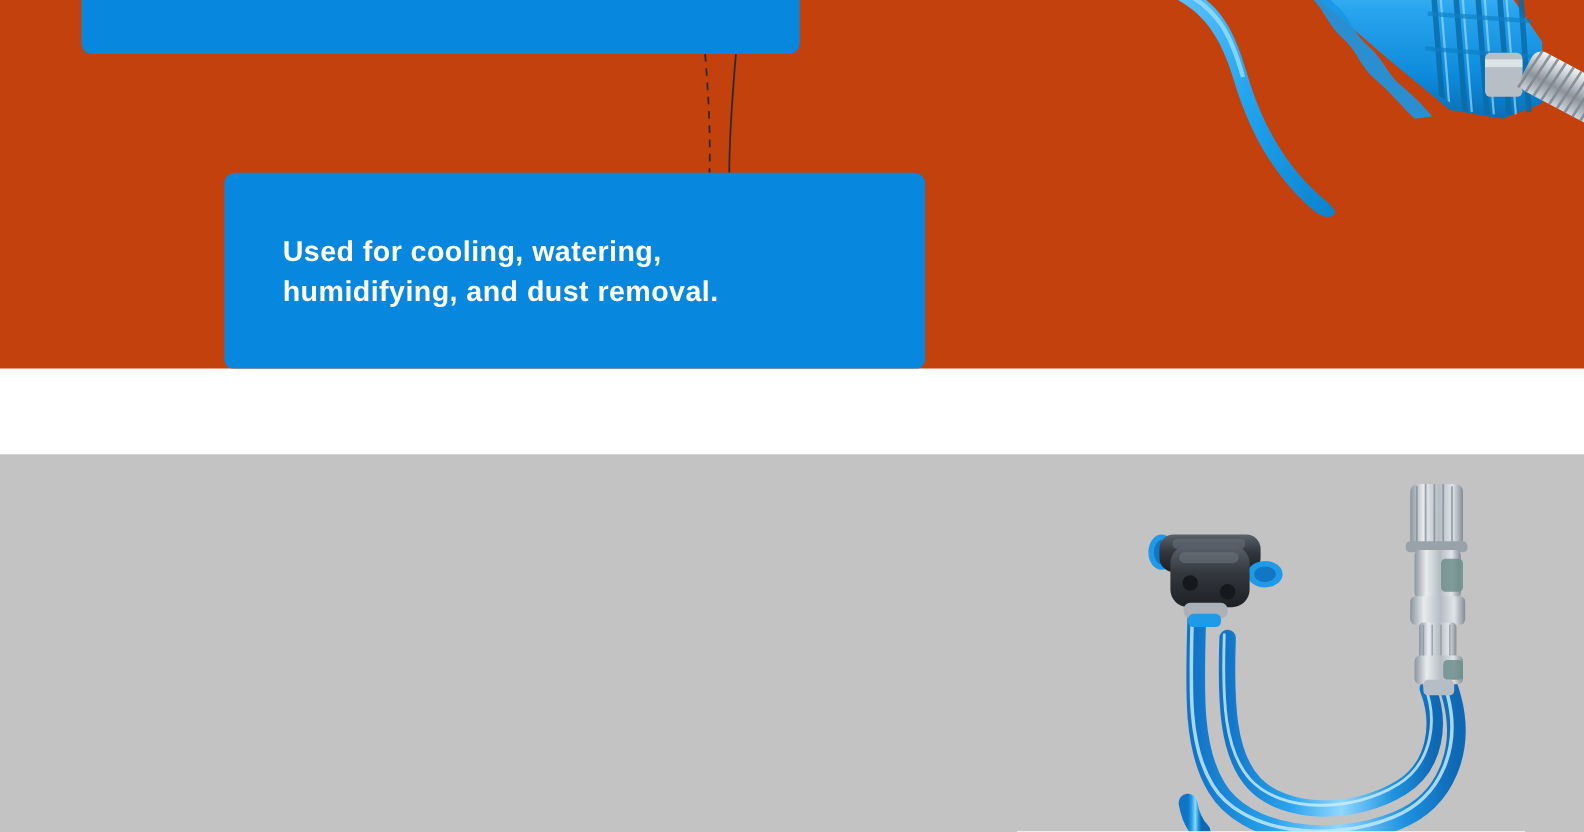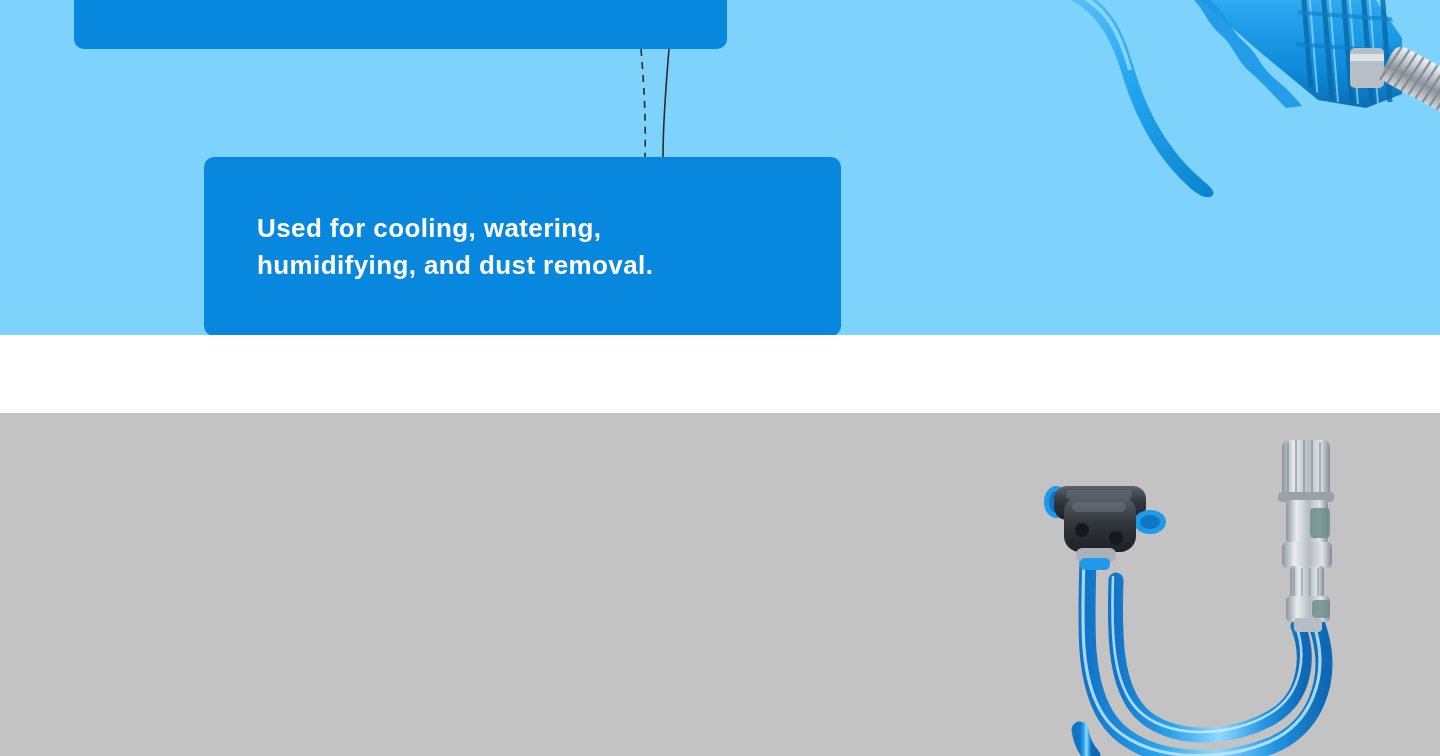--- a/index.html
+++ b/index.html
@@ -8,21 +8,21 @@
     width:1440px;height:756px;overflow:hidden;position:relative;
     background:#ffffff;
     font-family:"Liberation Sans","DejaVu Sans",sans-serif;
     -webkit-font-smoothing:antialiased;
   }
   .page{position:absolute;inset:0;}
 
   
   .section-white{
     position:absolute;left:0;top:0;width:1440px;height:335px;
-    background:#7dd3fc;overflow:hidden;
+    background:#c2410c;overflow:hidden;
   }
   
   .section-grey{
     position:absolute;left:0;top:413px;width:1440px;height:343px;
     background:#c3c3c3;overflow:hidden;
   }
 
   
   .connector-lines{position:absolute;left:0;top:0;width:1440px;height:756px;pointer-events:none;}
 

